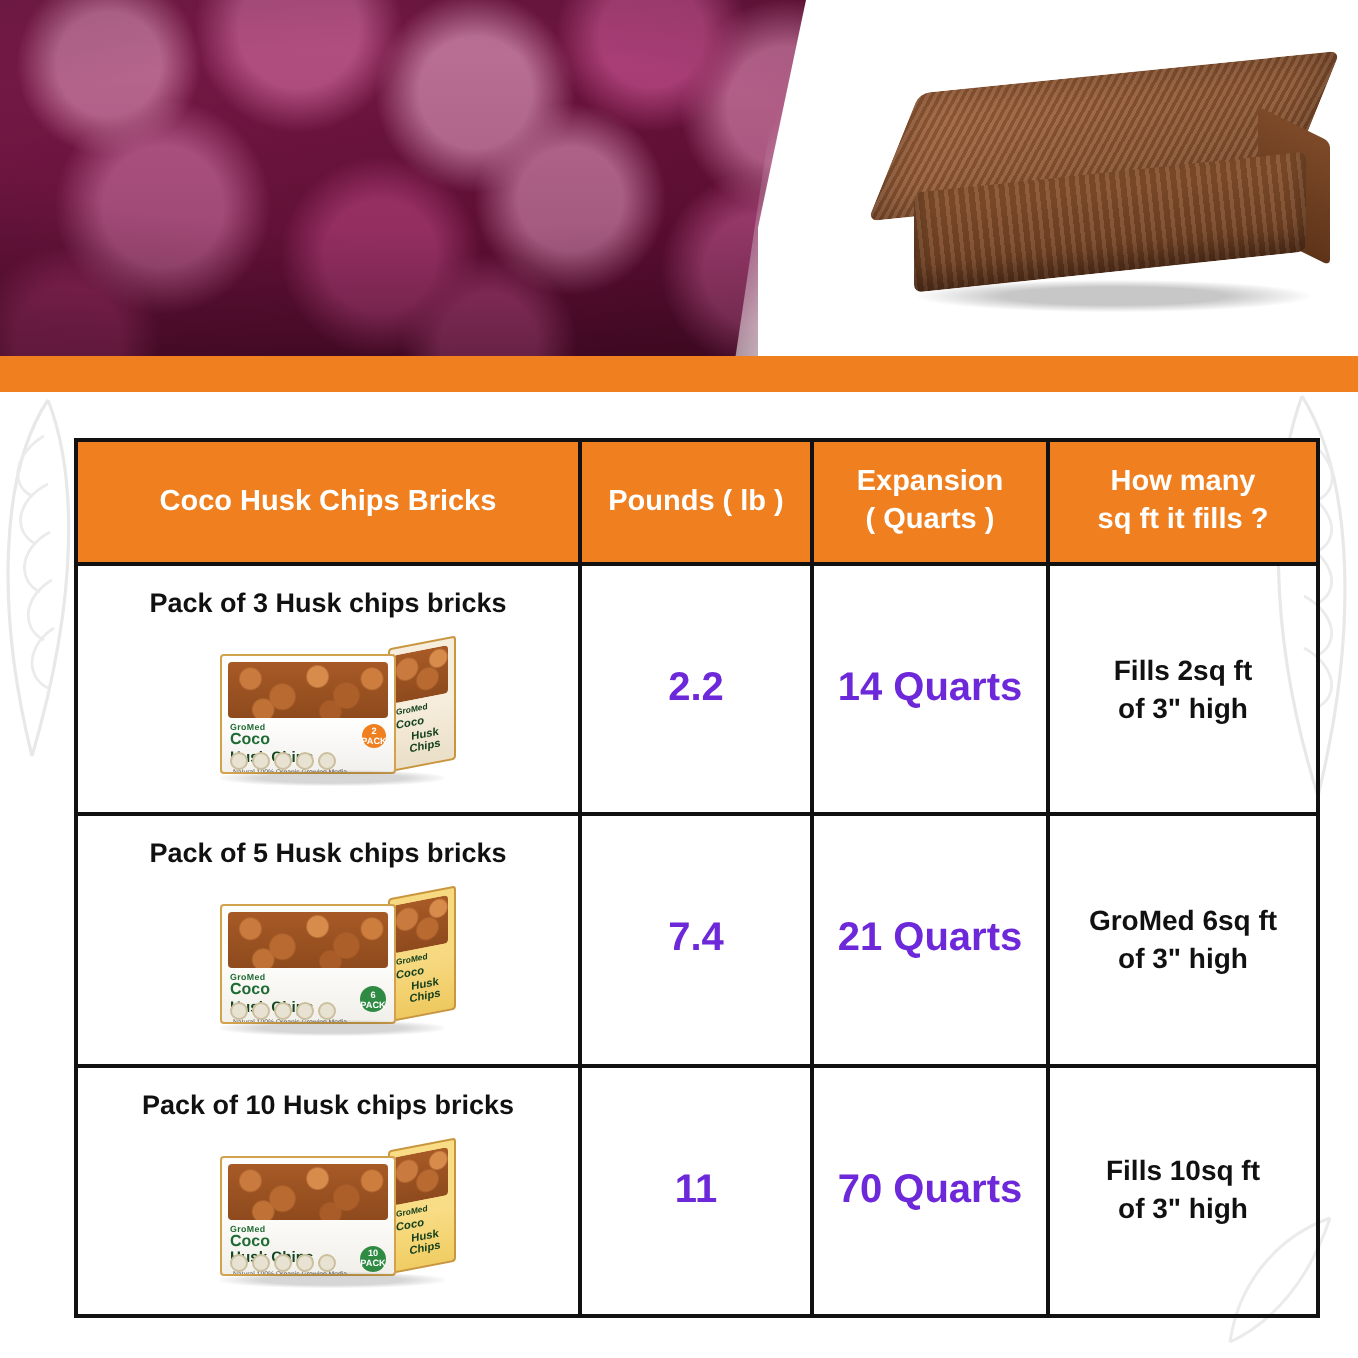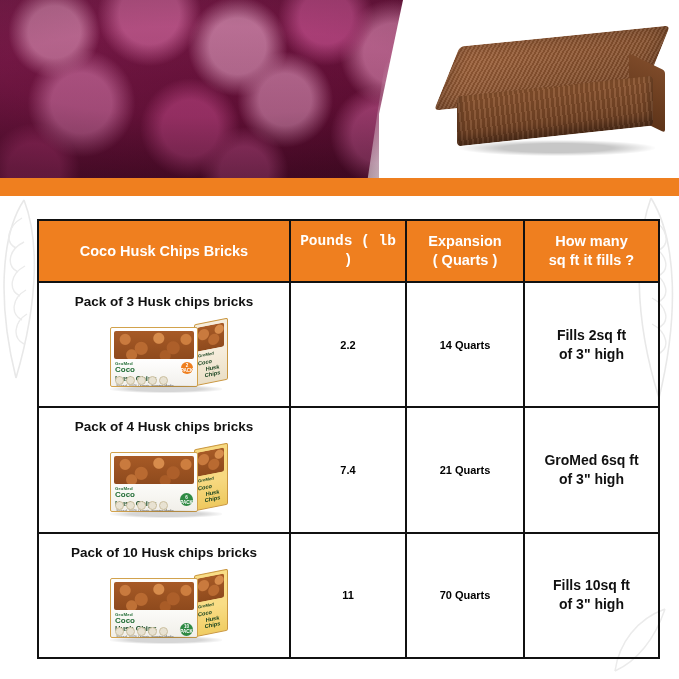--- a/index.html
+++ b/index.html
@@ -154,37 +154,37 @@
   }
   thead th {
     background: #ef7f1f;
     color: #ffffff;
     font-size: 14.5px;
     font-weight: bold;
     height: 58px;
     line-height: 1.28;
   }
   th.c1 { width: 248px; }
-  th.c2 { width: 112px; font-family: Liberation Mono, monospace; }
+  th.c2 { width: 112px; }
   th.c3 { width: 114px; }
   th.c4 { width: 131px; margin-left: 12px; }
 
   .prod-cell {
     padding: 8px 6px 10px;
   }
   .prod-title {
     font-size: 13.5px;
     font-weight: bold;
     color: #111;
     margin-bottom: 6px;
   }
   .num {
-    font-size: 11px;
-    font-weight: bold;
-    color: #000000;
+    font-size: 20px;
+    font-weight: bold;
+    color: #6d28d9;
   }
   .fills {
     font-size: 14px;
     font-weight: bold;
     color: #111;
     line-height: 1.35;
   }
 
   
   .box {
@@ -412,21 +412,21 @@
         <td class="num">2.2</td>
         <td class="num">14 Quarts</td>
         <td class="fills">
           <div>Fills 2sq ft</div>
           <div>of 3" high</div>
         </td>
       </tr>
 
       <tr>
         <td class="prod-cell">
-          <div class="prod-title">Pack of 4 Husk chips bricks</div>
+          <div class="prod-title">Pack of 5 Husk chips bricks</div>
           <div class="box theme-b">
             <div class="bside">
               <div class="chips-side"></div>
               <div class="side-brand" style="top:29px;">GroMed</div>
               <div class="side-title" style="top:36px;">Coco</div>
               <div class="side-title" style="top:43px;">Husk Chips</div>
             </div>
             <div class="bfront">
               <div class="chips-window"></div>
               <div class="brand-mini" style="top:33px;">GroMed</div>

